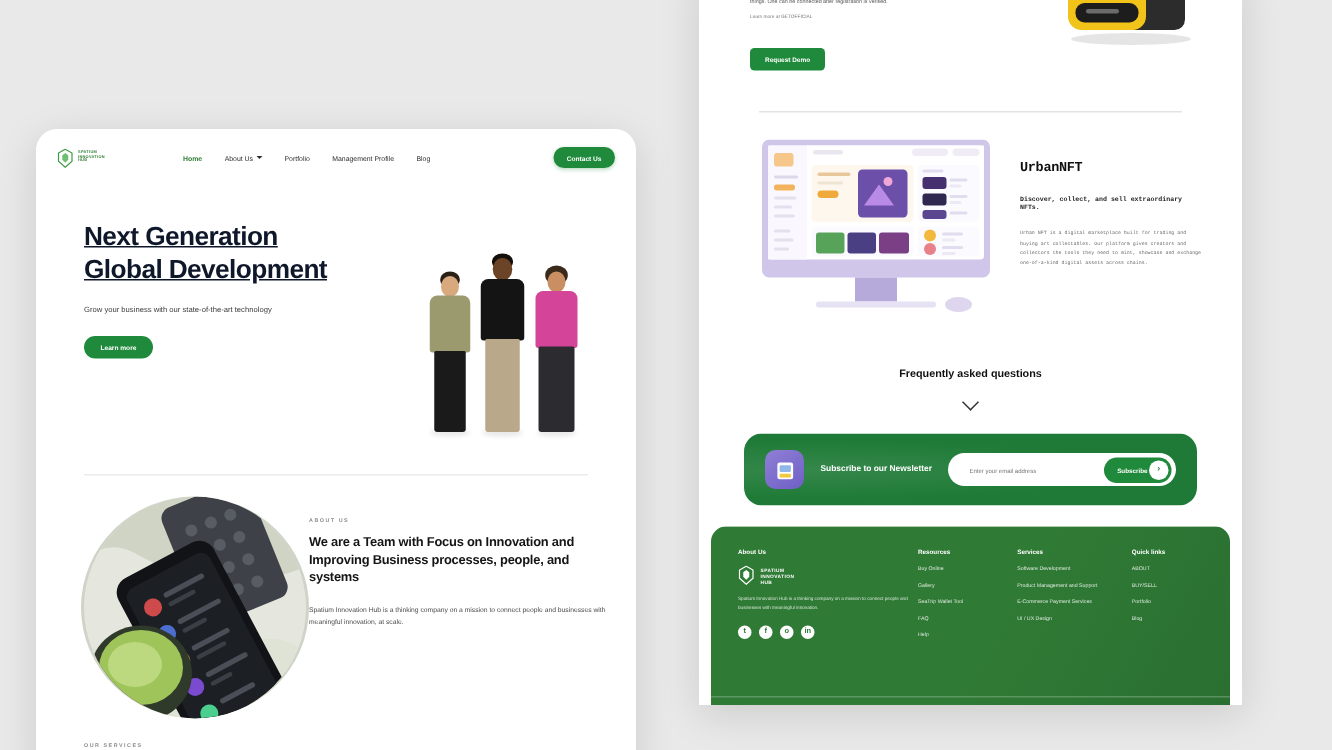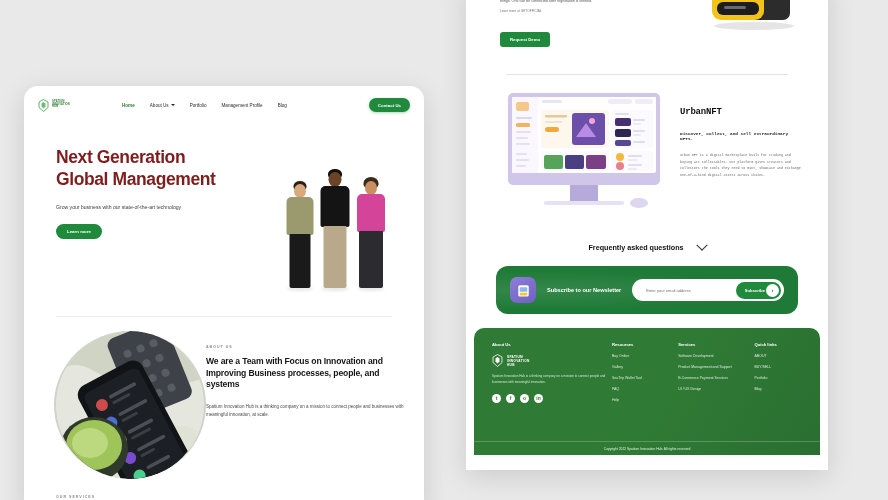--- a/index.html
+++ b/index.html
@@ -33,22 +33,22 @@
   .caret{width:0;height:0;border-left:2px solid transparent;border-right:2px solid transparent;border-top:2.4px solid #2b2b2b;}
   .btn-contact{
     background:#1f8a3b;color:#fff;font-size:4.4px;font-weight:700;
     padding:4.5px 9px;border-radius:20px;border:0;white-space:nowrap;
     box-shadow:0 1px 3px rgba(31,138,59,.35);
   }
 
   .hero{display:flex;padding:22px 0 0 0;position:relative;height:170px;}
   .hero-copy{padding-left:32px;width:215px;}
   .hero-h1{
-    font-size:17.5px;line-height:1.28;font-weight:800;color:#7f1d1d;
-    letter-spacing:-.4px;margin:0;
+    font-size:17.5px;line-height:1.28;font-weight:800;color:#0f172a;
+    letter-spacing:-.4px;margin:0;text-decoration:underline;
   }
   .hero-sub{font-size:5.1px;color:#3c3c3c;margin:13px 0 0 0;line-height:1.5;}
   .btn-learn{
     margin-top:13px;background:#1f8a3b;color:#fff;border:0;border-radius:20px;
     font-size:4.4px;font-weight:700;padding:5px 11px;
   }
   .hero-art{position:absolute;left:258px;top:42px;width:108px;height:122px;}
 
   
   .person{position:absolute;bottom:0;}
@@ -89,21 +89,21 @@
 
   .rb-rule{height:1px;background:#e3e3e3;margin:4px 40px 0 40px;}
 
   .nft-sec{display:flex;padding:18px 26px 0 38px;gap:16px;}
   .imac{width:160px;flex:none;position:relative;}
   .nft-copy{flex:1;padding-top:14px;font-family:Liberation Mono, monospace;}
   .nft-h2{font-size:9px;font-weight:800;color:#101010;margin:0;letter-spacing:-.2px;}
   .nft-sub{font-size:4.4px;font-weight:700;color:#1d1d1d;margin:14px 0 0 0;}
   .nft-p{font-size:3.3px;line-height:2;color:#6a6a6a;margin:11px 0 0 0;}
 
-  .faq{margin:22px 34px 0 34px;display:flex;align-items:center;justify-content:center;gap:14px;}
+  .faq{margin:22px 34px 0 34px;display:flex;align-items:center;justify-content:center;gap:14px;flex-direction:column;}
   .faq-t{font-size:7.2px;font-weight:700;color:#111;}
   .chev{width:7px;height:7px;border-right:1.2px solid #333;border-bottom:1.2px solid #333;transform:rotate(45deg) translate(-2px,-2px);}
 
   .newsletter{
     margin:14px 30px 0 30px;background:#1e7a36;border-radius:12px;
     height:48px;display:flex;align-items:center;padding:0 14px;gap:11px;
     background-image:radial-gradient(ellipse at 15% 50%, rgba(255,255,255,.1), transparent 60%);
   }
   .nl-icon{
     width:26px;height:26px;border-radius:7px;flex:none;
@@ -196,21 +196,21 @@
           </a>
       </div>
 
       <button class="btn-contact">Contact Us</button>
     </div>
 
     <div class="hero">
       <div class="hero-copy">
         <h1 class="hero-h1">
           <span>Next Generation</span><br>
-          <span>Global Management</span>
+          <span>Global Development</span>
         </h1>
         <p class="hero-sub">Grow your business with our state-of-the-art technology</p>
         <button class="btn-learn">Learn more</button>
       </div>
 
       <div class="hero-art">
 
         <div class="person" style="left:2px;width:32px;height:106px;">
           <div class="p-shadow" style="width:26px;"></div>
           <div class="p-hair" style="width:13px;height:10px;background:#2b2017;"></div>

